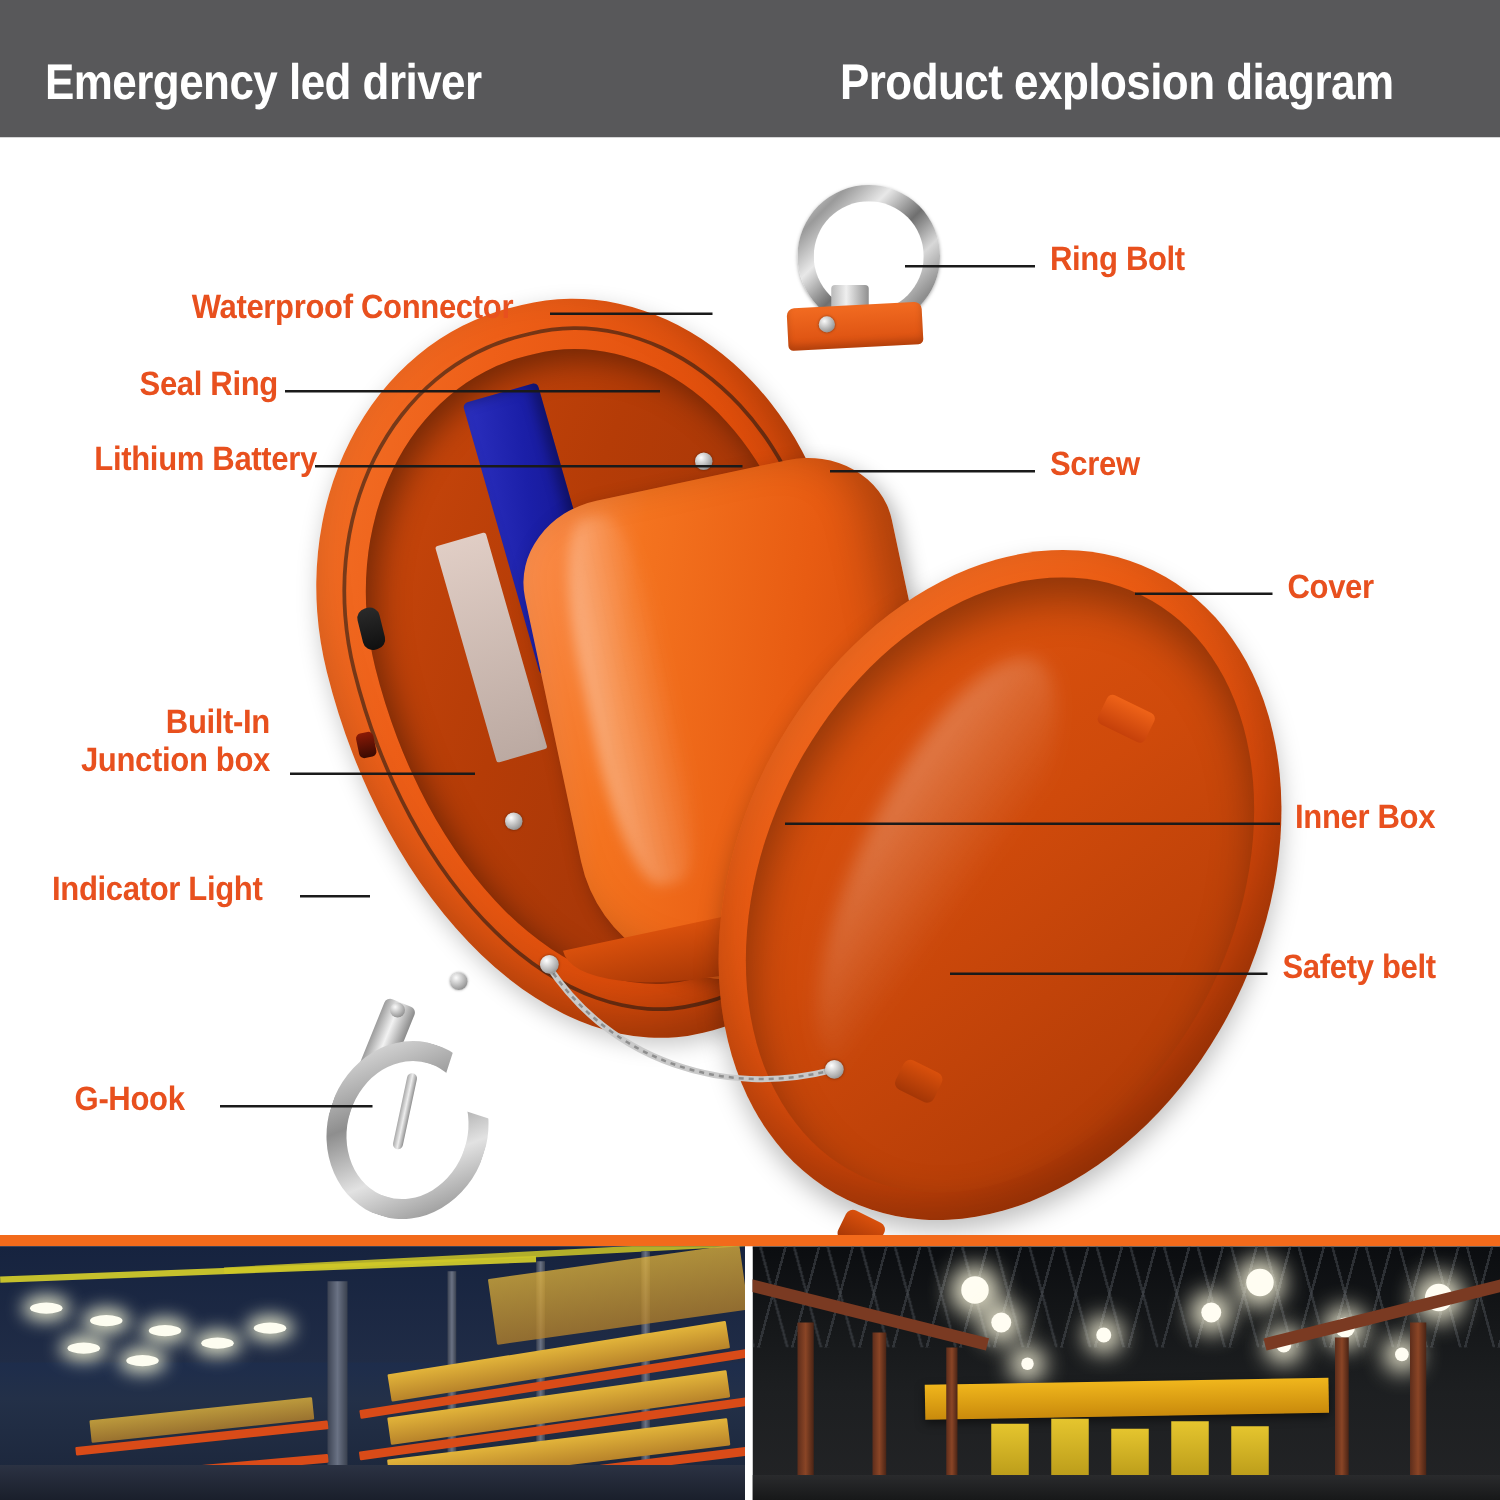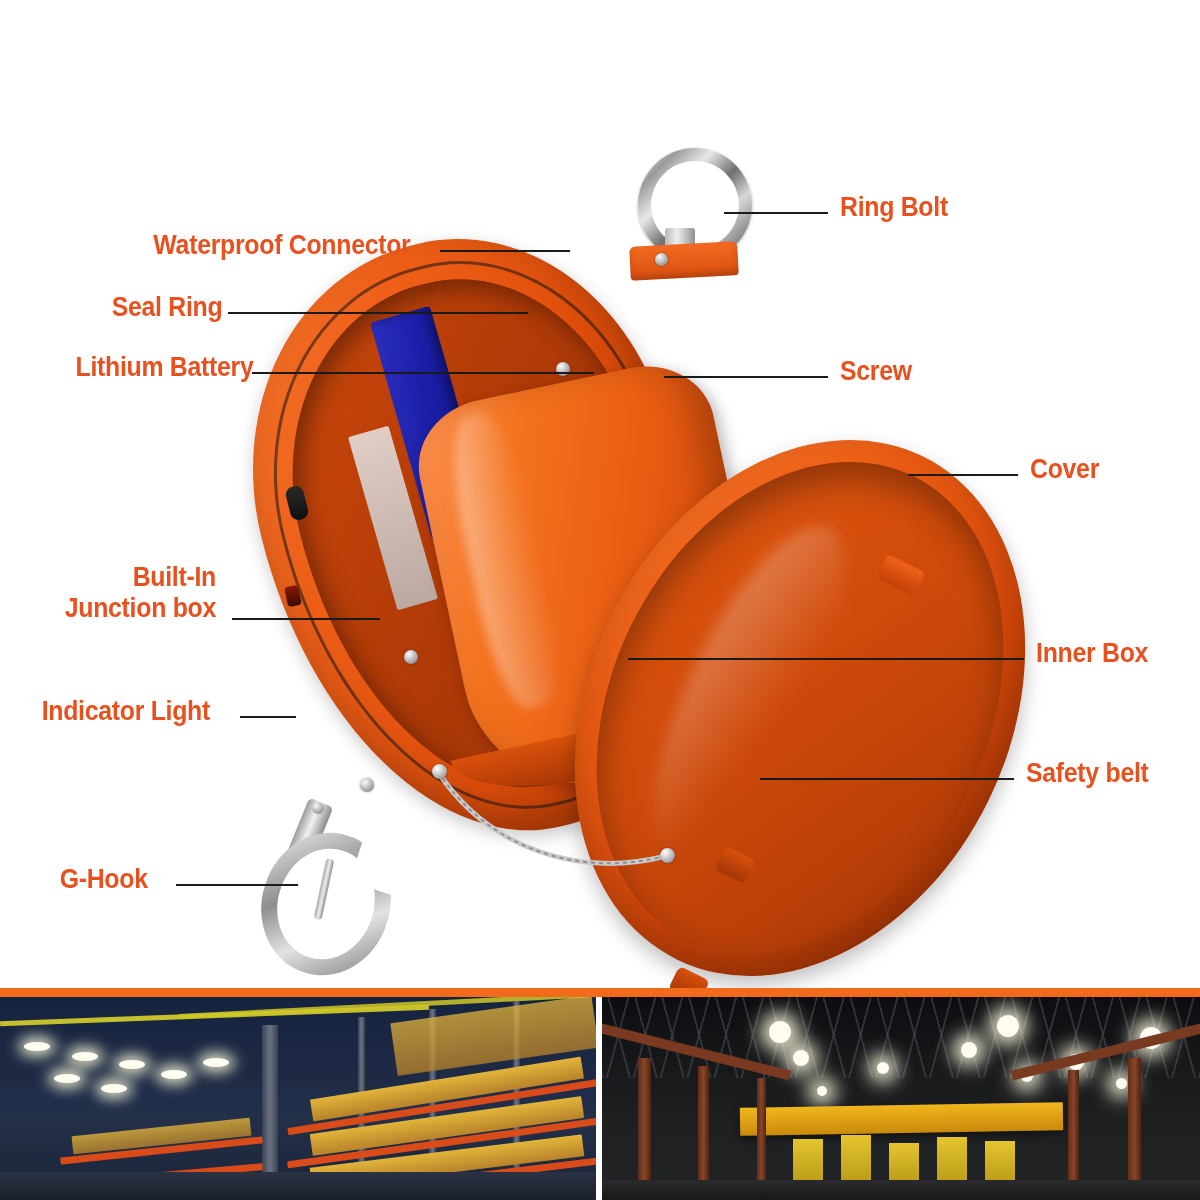--- a/index.html
+++ b/index.html
@@ -286,20 +286,24 @@
   .wh2 .beamR{position:absolute;right:-2%;top:24%;width:34%;height:10px;background:#7a3a22;transform:rotate(-14deg);}
   .wh2 .colL{position:absolute;background:linear-gradient(90deg,#5d2d1b,#8a4526,#4a2415);}
   .wh2 .stack{position:absolute;bottom:8%;background:linear-gradient(180deg,#e5c52e,#b99a19);}
   .wh2 .floor{position:absolute;left:0;bottom:0;width:100%;height:10%;background:linear-gradient(180deg,#2a2b2d,#171819);}
 </style>
 </head>
 <body>
 
 <div id="stage">
 
+  <div class="header">
+    <div class="title title-left">Emergency led driver</div>
+    <div class="title title-right">Product explosion diagram</div>
+  </div>
 
   <div class="diagram">
 
     <div class="art">
 
       <div class="ringbolt"></div>
       <div class="ringbolt-neck"></div>
       <div class="ringbolt-base"></div>
       <div class="bolt-screw"></div>
 

